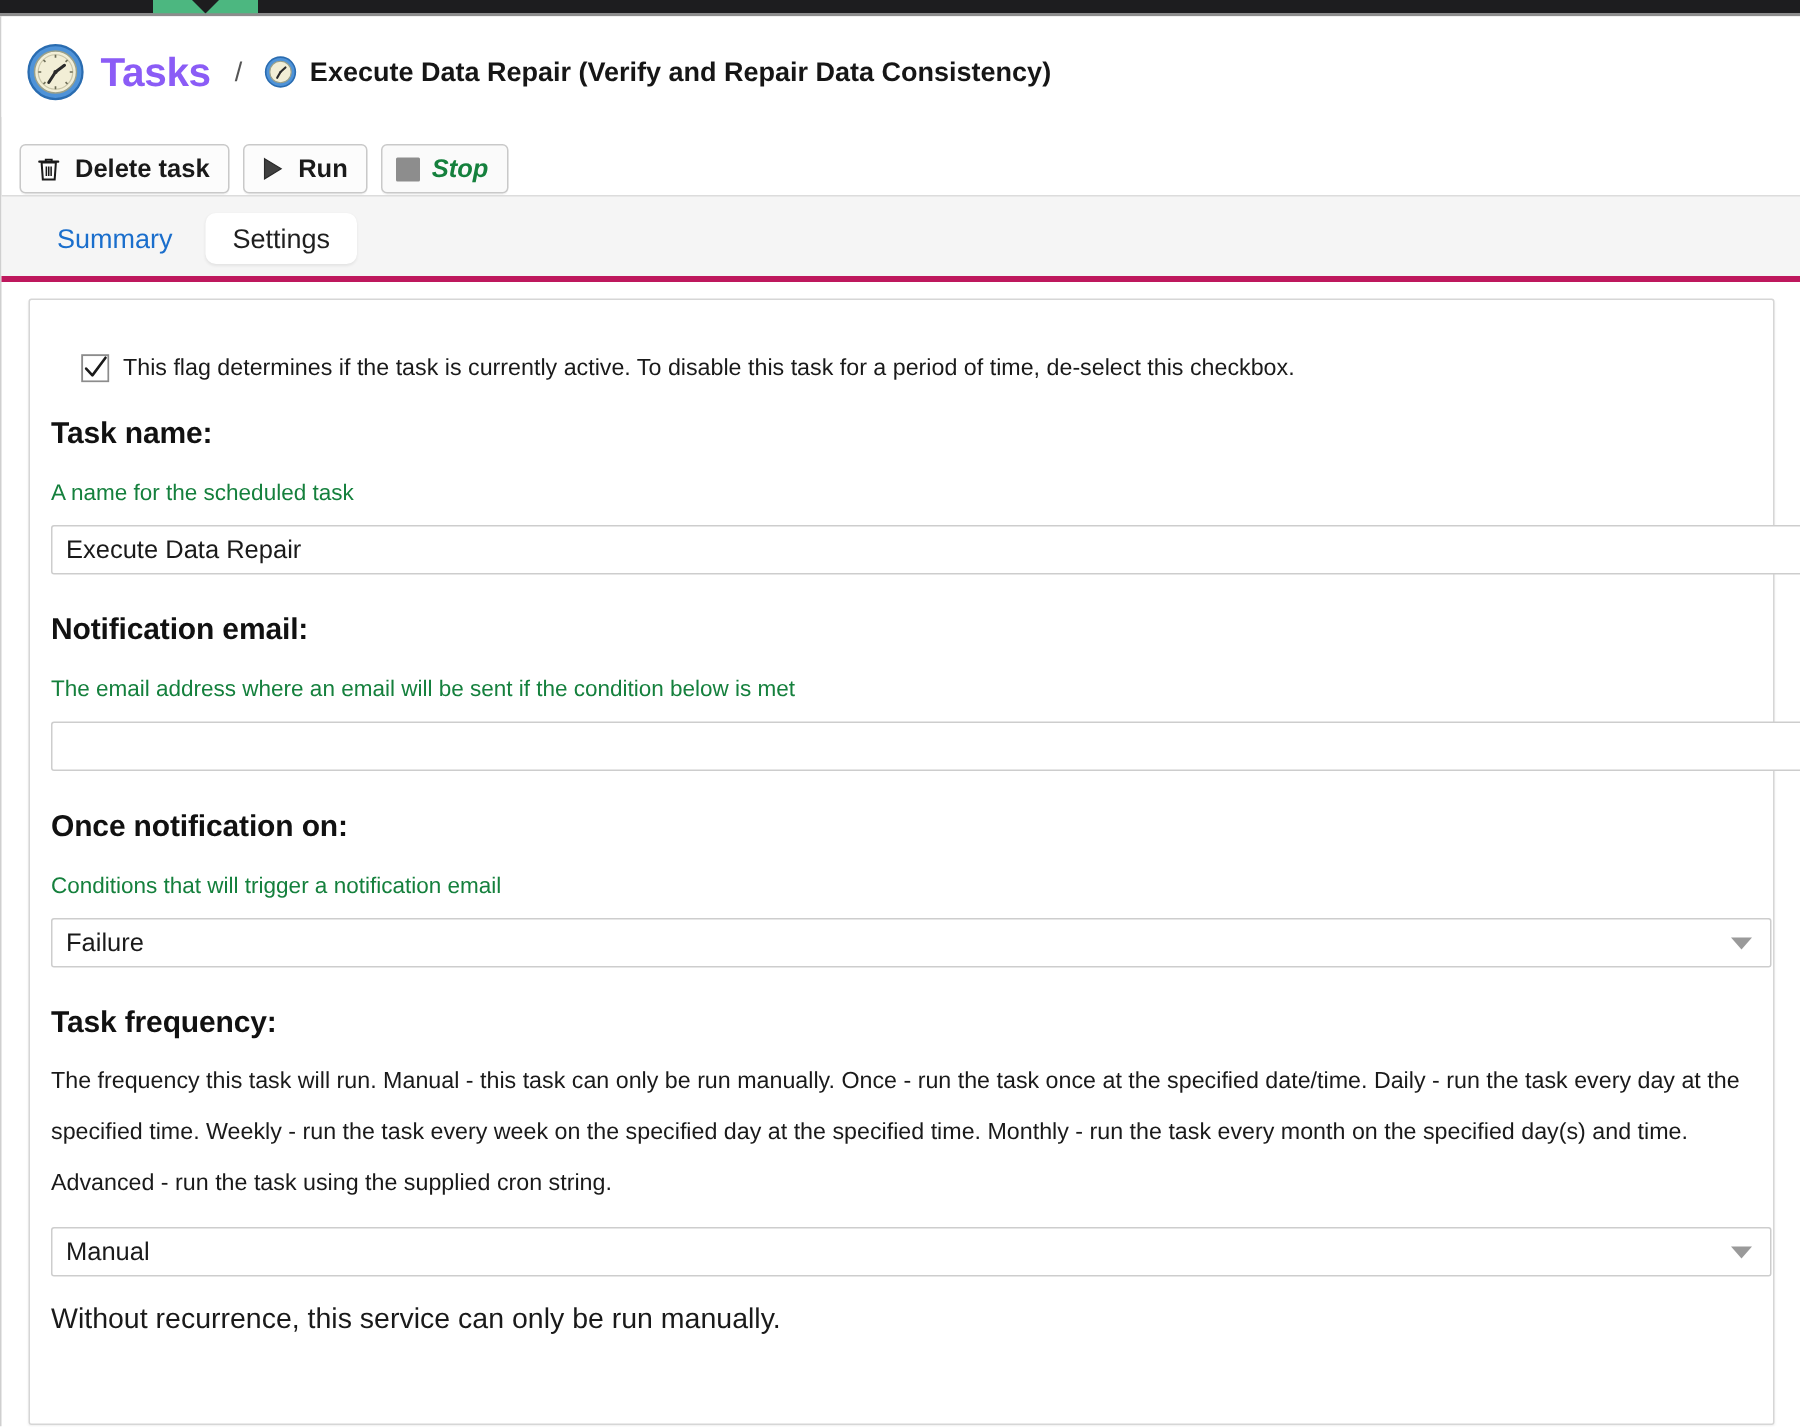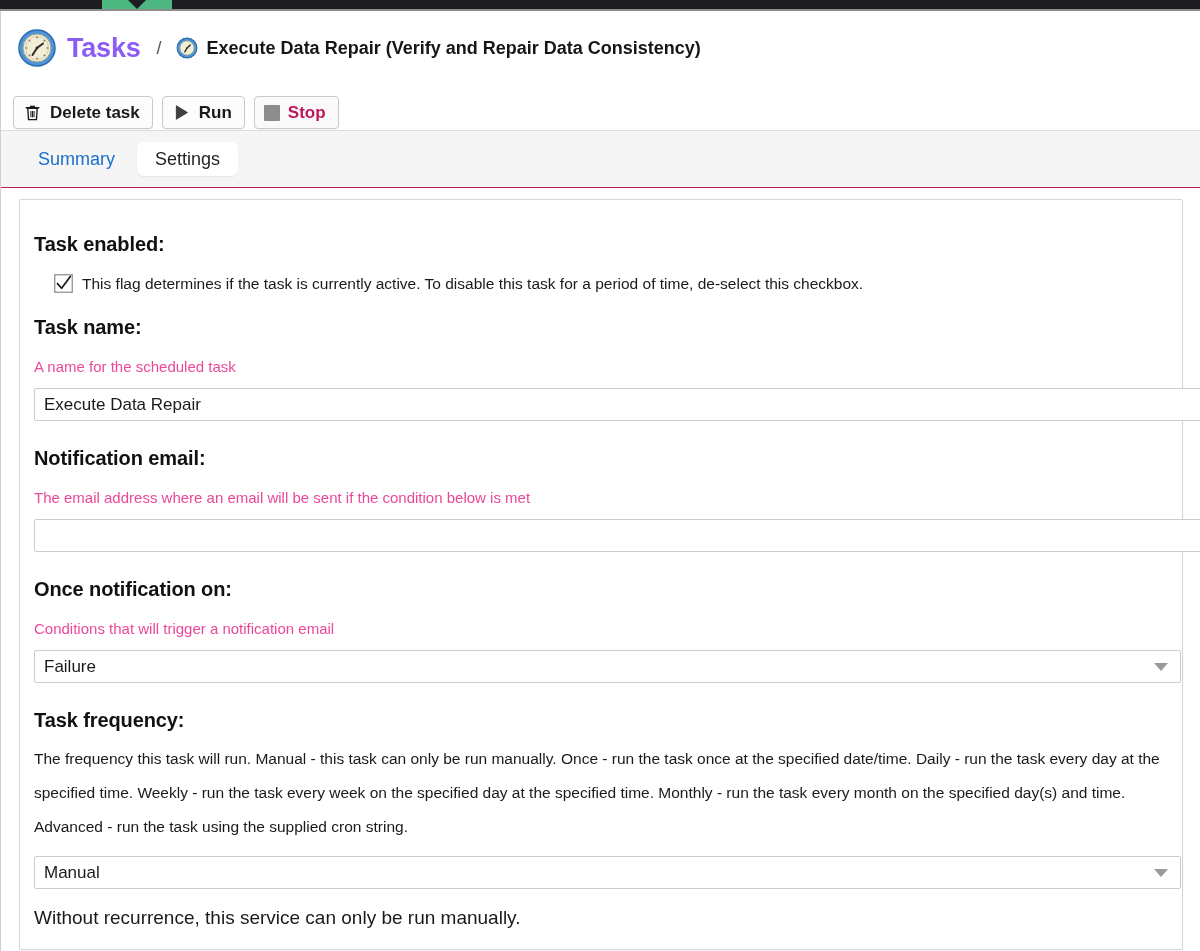--- a/index.html
+++ b/index.html
@@ -41,28 +41,28 @@
   .tbtn{
     display:flex;align-items:center;gap:8px;
     height:33px;padding:0 12px 0 9px;
     background:#fcfcfc;border:1px solid #c9c9c9;border-radius:4px;
     box-sizing:border-box;cursor:pointer;
     box-shadow:0 1px 0 rgba(0,0,0,.04);
     text-align:center;
   }
   .tbtn .lbl{font-size:17px;font-weight:bold;color:#1a1a1a;line-height:1;}
   .tbtn.disabled{background:#fafafa;cursor:default;}
-  .tbtn.disabled .lbl{color:#be185d;}
+  .tbtn.disabled .lbl{color:#15803d;font-style:italic;}
   .ico{width:19px;height:19px;flex:0 0 19px;display:block;}
   .sq-stop{width:16px;height:16px;background:#8d8d8d;border-radius:1px;display:block;}
 
   
   .tabsbar{
     position:absolute;left:0;top:119px;width:1199px;height:58px;
-    background:#f5f5f5;border-top:1px solid #dcdcdc;border-bottom:1px solid #be185d;
+    background:#f5f5f5;border-top:1px solid #dcdcdc;border-bottom:4px solid #be185d;
     box-sizing:border-box;
   }
   .tabs{position:absolute;left:19px;top:11px;display:flex;align-items:center;gap:4px;}
   .tab{
     font-size:18px;padding:8px 18px;border-radius:7px;line-height:1;cursor:pointer;
     color:#1a6ecc;background:transparent;
   }
   .tab.active{background:#ffffff;color:#1f1f1f;box-shadow:0 1px 2px rgba(0,0,0,.07);}
 
   
@@ -70,21 +70,21 @@
     position:absolute;left:18px;top:188px;width:1164px;height:751px;
     background:#ffffff;border:1px solid #d6d6d6;border-radius:2px;
     box-sizing:border-box;box-shadow:0 1px 2px rgba(0,0,0,.05);
   }
   .cardpad{position:absolute;left:14px;top:16px;right:14px;}
 
   h2.sec{
     margin:0;font-size:20px;font-weight:bold;color:#111;line-height:1;
     letter-spacing:-0.1px;
   }
-  .hint{font-size:15px;color:#ec4899;line-height:1;margin:0;}
+  .hint{font-size:15px;color:#15803d;line-height:1;margin:0;}
   .bigpara{font-size:15.5px;color:#1a1a1a;line-height:34px;margin:0;}
 
   .checkrow{display:flex;align-items:center;gap:9px;padding-left:20px;}
   .cbox{width:19px;height:19px;flex:0 0 19px;display:block;}
   .checklabel{font-size:15.5px;color:#1a1a1a;line-height:1;}
 
   .field{
     width:1180px;height:33px;box-sizing:border-box;
     border:1px solid #cdcdcd;background:#ffffff;border-radius:2px;
     font-family:"Liberation Sans","DejaVu Sans",sans-serif;
@@ -177,21 +177,20 @@
     <div class="tabsbar">
       <div class="tabs">
         <div class="tab">Summary</div>
         <div class="tab active">Settings</div>
       </div>
     </div>
 
     <div class="card">
       <div class="cardpad">
 
-        <h2 class="sec" style="margin-top:18px;">Task enabled:</h2>
 
         <div class="checkrow" style="margin-top:20px;">
           <svg class="cbox" viewBox="0 0 20 20">
             <rect x="0.8" y="0.8" width="18.4" height="18.4" fill="#ffffff" stroke="#8c8c8c" stroke-width="1.3"></rect>
             <path d="M3.6 10.2 L8 15 L17.2 2.6" fill="none" stroke="#1a1a1a" stroke-width="1.8" stroke-linecap="round" stroke-linejoin="round"></path>
           </svg>
           <span class="checklabel">This flag determines if the task is currently active. To disable this task for a period of time, de-select this checkbox.</span>
         </div>
 
         <h2 class="sec" style="margin-top:24px;">Task name:</h2>

